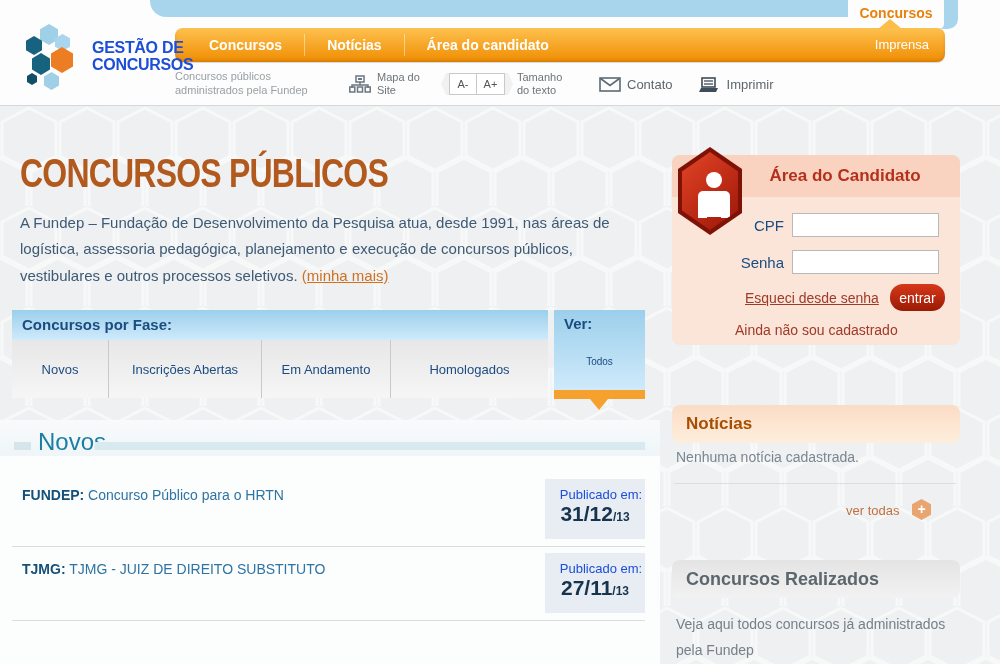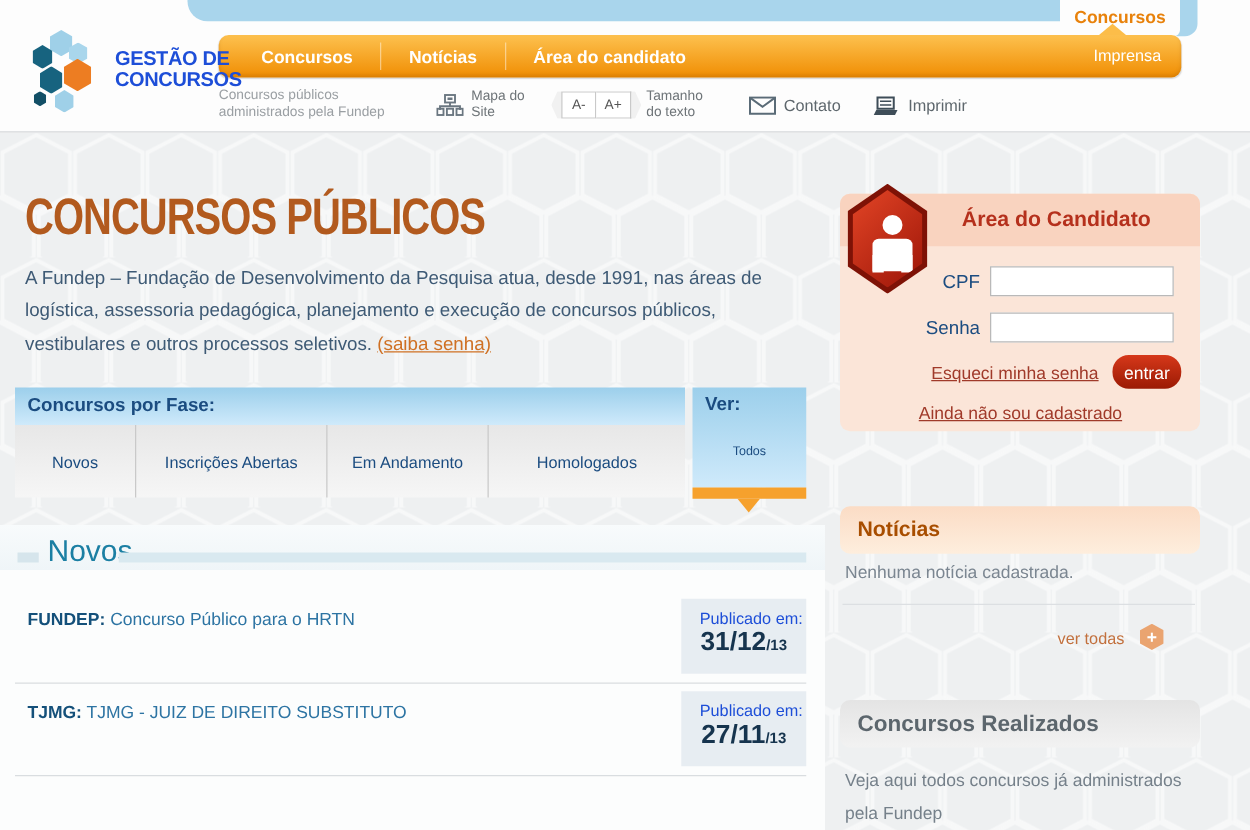--- a/index.html
+++ b/index.html
@@ -69,21 +69,21 @@
   .p-head { position:absolute; left:24px; top:20px; width:16px; height:16px; border-radius:50%; background:#fff; }
   .p-body { position:absolute; left:16px; top:39px; width:32px; height:26px; border-radius:5px 5px 0 0; background:#fff; }
   .p-leg { position:absolute; top:52px; width:9px; height:14px; background:#fff; }
 
   .frow { position:absolute; display:flex; align-items:center; }
   .flabel { width:112px; text-align:right; padding-right:8px; font-size:15px; color:#1b4c80; }
   .finput { width:147px; height:24px; border:1px solid #b9b9b9; background:#fff; font-size:13px; padding:0 4px; }
   .forgot { position:absolute; left:745px; top:290px; font-size:14px; color:#a03a2a; text-decoration:underline; cursor:pointer; }
   .entrar { position:absolute; left:890px; top:284px; width:55px; height:27px; border:none; border-radius:13px; background:linear-gradient(#d6381a,#9b1a04); color:#fff; font-size:14px; cursor:pointer; font-family:"Liberation Sans",sans-serif; }
   .register { position:absolute; left:0; top:322px; width:1000px; }
-  .register span { position:absolute; left:735px; font-size:14px; color:#a03a2a; text-decoration:underline; cursor:pointer; }
+  .register span { position:absolute; left:735px; font-size:14px; color:#a03a2a; cursor:pointer; }
 
   .side-head { position:absolute; left:672px; width:288px; height:38px; border-radius:8px; padding:9px 14px 0; font-size:17px; font-weight:bold; }
   .news-head { top:405px; background:linear-gradient(#fbdcc5,#feeedd); color:#a84e00; }
   .done-head { top:560px; background:linear-gradient(#e4e4e4,#f2f2f2); color:#5c666d; font-size:18px; }
   .news-empty { position:absolute; left:676px; top:449px; font-size:14px; color:#7b8691; }
   .news-div { position:absolute; left:674px; top:483px; width:282px; height:1px; background:#dcdfe2; }
   .vertodas { position:absolute; left:846px; top:503px; font-size:13px; color:#c2703d; cursor:pointer; }
   .plus-hex { position:absolute; left:912px; top:499px; width:19px; height:21px; background:#eaa470; clip-path:polygon(50% 0,100% 25%,100% 75%,50% 100%,0 75%,0 25%); color:#fff; font-size:14px; font-weight:bold; text-align:center; line-height:21px; cursor:pointer; }
   .done-text { position:absolute; left:676px; top:612px; width:282px; font-size:14px; line-height:1.85; color:#75808a; }
 
@@ -181,21 +181,21 @@
       <div class="logo-text">
         <div>GESTÃO DE</div>
         <div>CONCURSOS</div>
       </div>
     </div>
   </div>
 
   <h1 class="page-title">CONCURSOS PÚBLICOS</h1>
 
   <p class="intro">
-    <span>A Fundep – Fundação de Desenvolvimento da Pesquisa atua, desde 1991, nas áreas de logística, assessoria pedagógica, planejamento e execução de concursos públicos, vestibulares e outros processos seletivos. </span><a href="#">(saiba senha)</a>
+    <span>A Fundep – Fundação de Desenvolvimento da Pesquisa atua, desde 1991, nas áreas de logística, assessoria pedagógica, planejamento e execução de concursos públicos, vestibulares e outros processos seletivos. </span><a href="#">(minha mais)</a>
   </p>
 
   <div class="fbar-left">Concursos por Fase:</div>
   <div class="ftabs">
     <div class="ftab" style="flex:0 0 96px;">Novos</div>
     <div class="ftab" style="flex:0 0 153px;">Inscrições Abertas</div>
     <div class="ftab" style="flex:0 0 129px;">Em Andamento</div>
     <div class="ftab" style="flex:1;">Homologados</div>
   </div>
   <div class="fver">
@@ -237,21 +237,21 @@
   </div>
 
   <div class="frow" style="left:680px;top:213px;">
     <div class="flabel">CPF</div>
     <input class="finput" type="text" value="" style="">
   </div>
   <div class="frow" style="left:680px;top:250px;">
     <div class="flabel">Senha</div>
     <input class="finput" type="password" value="" style="">
   </div>
-  <a class="forgot">Esqueci minha senha</a>
+  <a class="forgot">Esqueci desde senha</a>
   <button class="entrar">entrar</button>
   <div class="register">
     <span>Ainda não sou cadastrado</span>
   </div>
 
   <div class="side-head news-head">Notícias</div>
   <div class="news-empty">Nenhuma notícia cadastrada.</div>
   <div class="news-div"></div>
   <a class="vertodas">ver todas</a>
   <div class="plus-hex">+</div>

